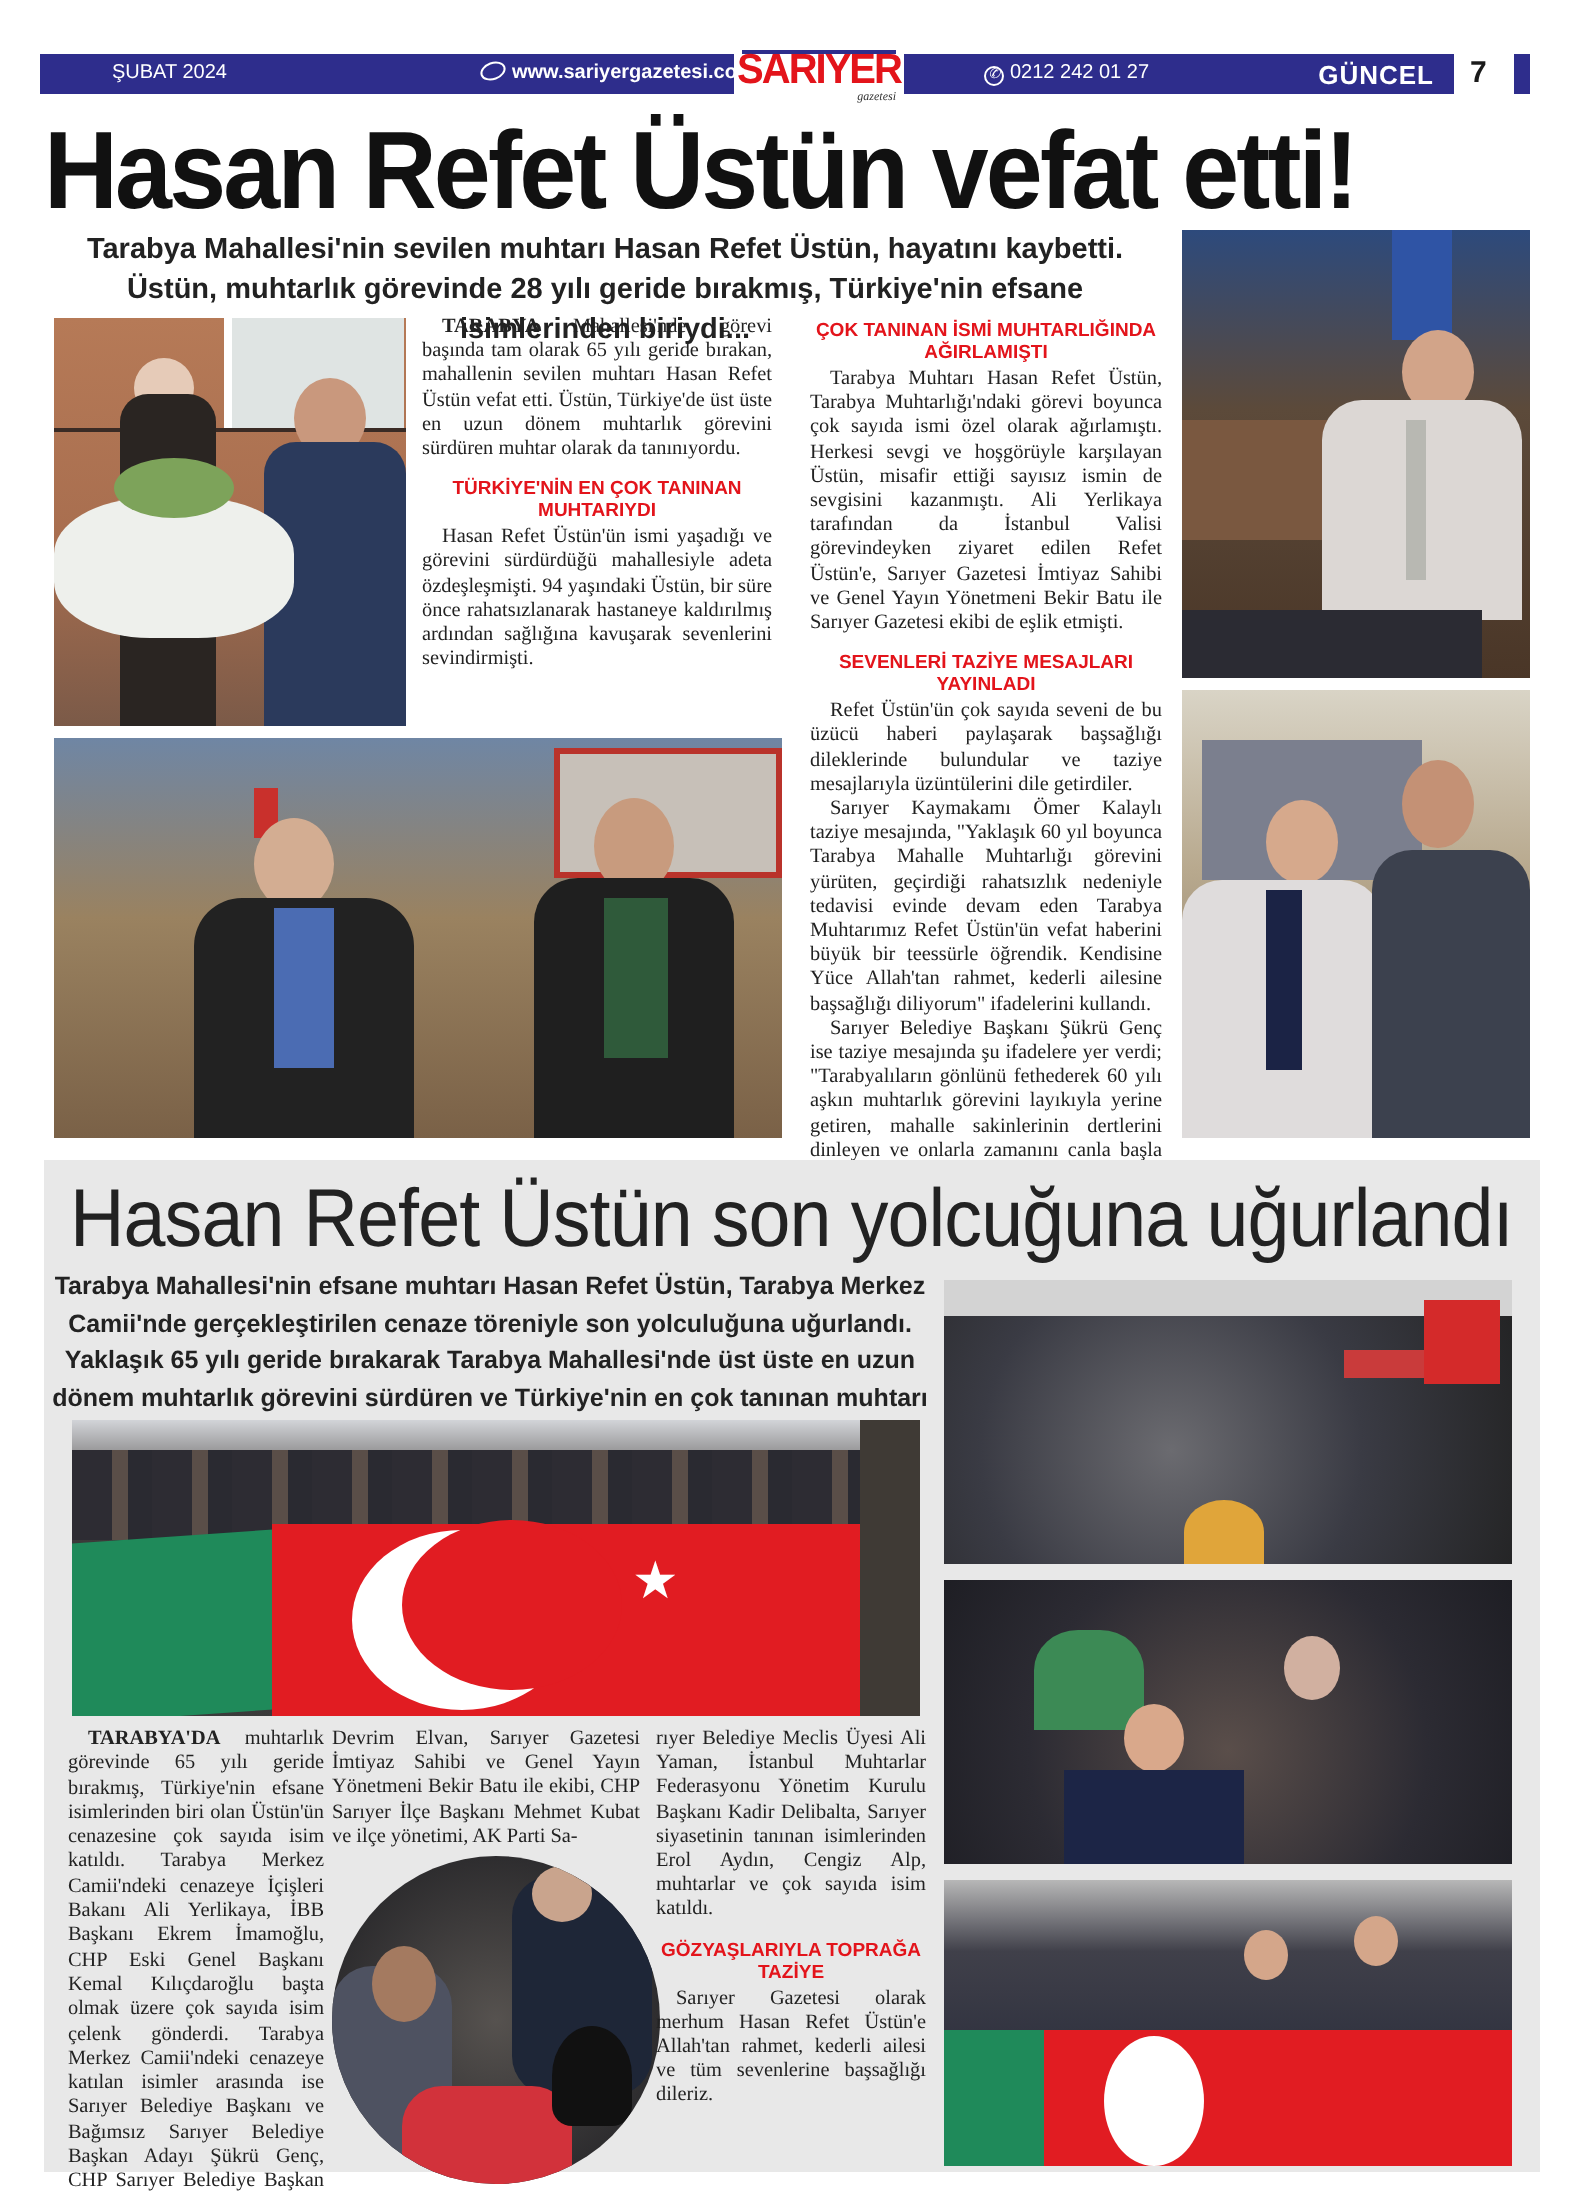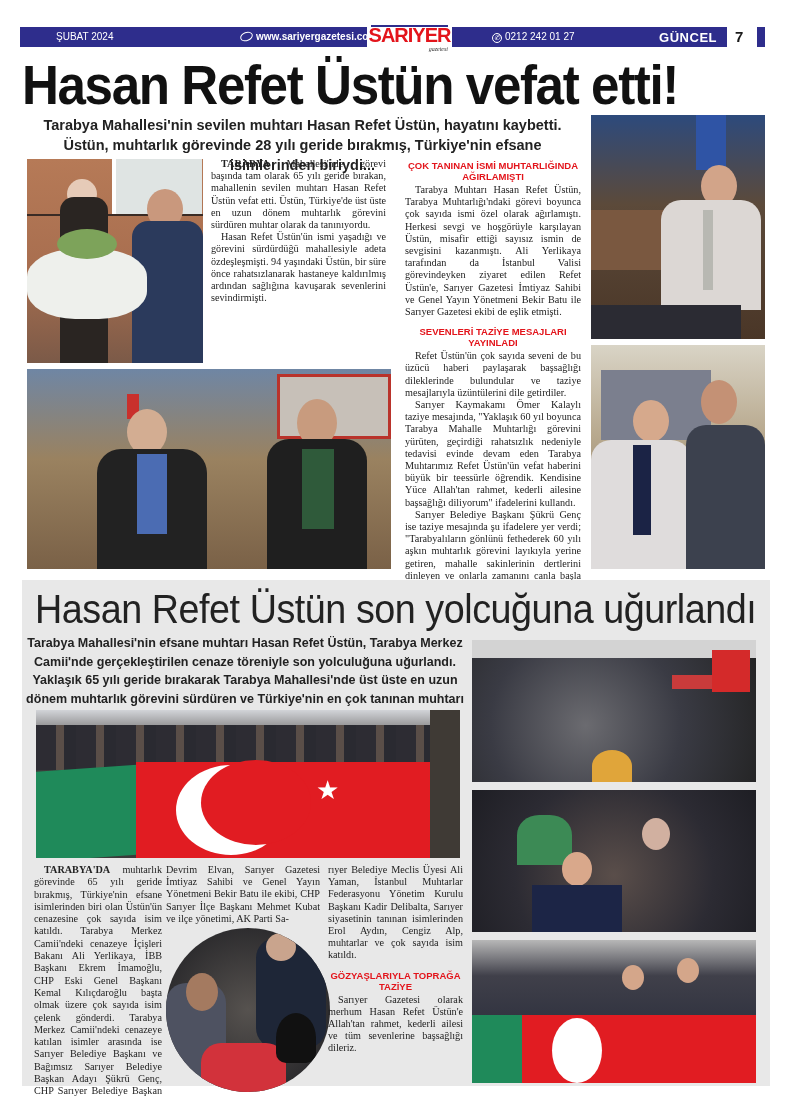--- a/index.html
+++ b/index.html
@@ -90,20 +90,21 @@
   <div style="position:absolute;left:10px;top:25px;width:110px;height:70px;background:#7b7f8e;"></div>
   <div style="position:absolute;left:42px;top:55px;width:36px;height:42px;border-radius:50%;background:#d6a98c;"></div>
   <div style="position:absolute;left:0;top:95px;width:100px;height:129px;background:#dfdcdc;border-radius:20px 20px 0 0;"></div>
   <div style="position:absolute;left:42px;top:100px;width:18px;height:90px;background:#1b2345;"></div>
   <div style="position:absolute;left:110px;top:35px;width:36px;height:44px;border-radius:50%;background:#c49175;"></div>
   <div style="position:absolute;left:95px;top:80px;width:79px;height:144px;background:#3c414e;border-radius:20px 20px 0 0;"></div>
 </div>
 
 <div class="col" style="left:211px;top:158px;width:175px;">
   <p><span class="lead">TARABYA</span><span> Mahallesi'nde görevi başında tam olarak 65 yılı geride bırakan, mahallenin sevilen muhtarı Hasan Refet Üstün vefat etti. Üstün, Türkiye'de üst üste en uzun dönem muhtarlık görevini sürdüren muhtar olarak da tanınıyordu.</span></p>
+  <div class="sub-h">TÜRKİYE'NİN EN ÇOK TANINAN MUHTARIYDI</div>
   <p>Hasan Refet Üstün'ün ismi yaşadığı ve görevini sürdürdüğü mahallesiyle adeta özdeşleşmişti. 94 yaşındaki Üstün, bir süre önce rahatsızlanarak hastaneye kaldırılmış ardından sağlığına kavuşarak sevenlerini sevindirmişti.</p>
 </div>
 
 <div class="col" style="left:405px;top:160px;width:176px;">
   <div class="sub-h" style="margin-top:0">ÇOK TANINAN İSMİ MUHTARLIĞINDA AĞIRLAMIŞTI</div>
   <p>Tarabya Muhtarı Hasan Refet Üstün, Tarabya Muhtarlığı'ndaki görevi boyunca çok sayıda ismi özel olarak ağırlamıştı. Herkesi sevgi ve hoşgörüyle karşılayan Üstün, misafir ettiği sayısız ismin de sevgisini kazanmıştı. Ali Yerlikaya tarafından da İstanbul Valisi görevindeyken ziyaret edilen Refet Üstün'e, Sarıyer Gazetesi İmtiyaz Sahibi ve Genel Yayın Yönetmeni Bekir Batu ile Sarıyer Gazetesi ekibi de eşlik etmişti.</p>
   <div class="sub-h">SEVENLERİ TAZİYE MESAJLARI YAYINLADI</div>
   <p>Refet Üstün'ün çok sayıda seveni de bu üzücü haberi paylaşarak başsağlığı dileklerinde bulundular ve taziye mesajlarıyla üzüntülerini dile getirdiler.</p>
   <p>Sarıyer Kaymakamı Ömer Kalaylı taziye mesajında, "Yaklaşık 60 yıl boyunca Tarabya Mahalle Muhtarlığı görevini yürüten, geçirdiği rahatsızlık nedeniyle tedavisi evinde devam eden Tarabya Muhtarımız Refet Üstün'ün vefat haberini büyük bir teessürle öğrendik. Kendisine Yüce Allah'tan rahmet, kederli ailesine başsağlığı diliyorum" ifadelerini kullandı.</p>
   <p>Sarıyer Belediye Başkanı Şükrü Genç ise taziye mesajında şu ifadelere yer verdi; "Tarabyalıların gönlünü fethederek 60 yılı aşkın muhtarlık görevini layıkıyla yerine getiren, mahalle sakinlerinin dertlerini dinleyen ve onlarla zamanını canla başla çalışarak fedakârca hizmet için harcayan sevgili büyüğümüz, Tarabya Mahallesi muhtarımız Rafet Üstün'ün vefat haberini üzüntüyle öğrendim. Yüce gönüllü muhtarımıza Allah'tan rahmet, ailesine ve sevenlerine başsağlığı diliyorum. Emekleri unutulmayacak."</p>

